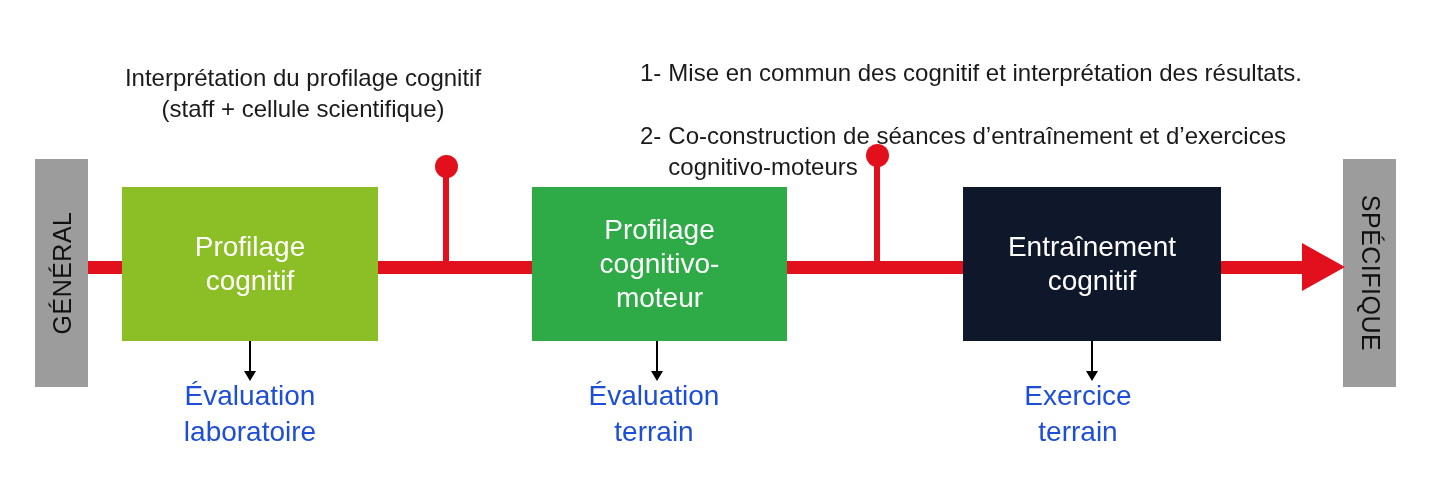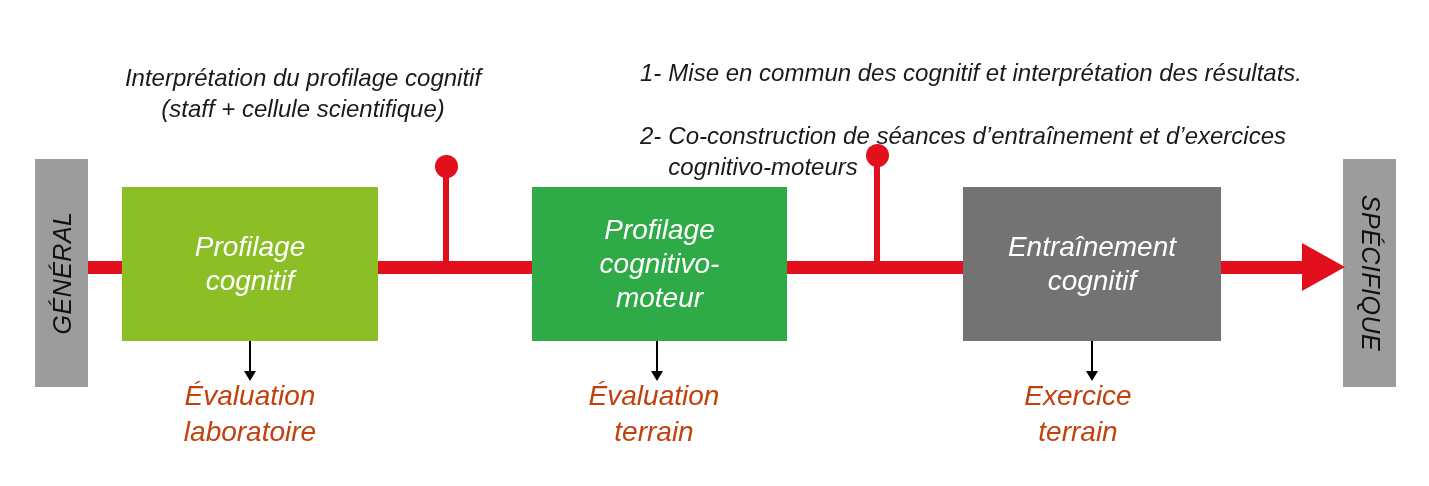--- a/index.html
+++ b/index.html
@@ -6,21 +6,20 @@
   body{
     font-family:"Liberation Sans","DejaVu Sans",sans-serif;
     -webkit-font-smoothing:antialiased;
   }
   #stage{
     position:relative;
     width:1429px;
     height:486px;
     background:#ffffff;
     overflow:hidden;
-    font-style:italic;
   }
 
   
   .anno{
     position:absolute;
     color:#1a1a1a;
     font-size:24px;
     line-height:1.30;
     white-space:pre-line;
   }
@@ -133,21 +132,21 @@
   #dhead-2{left:651px; top:371px;}
   #dline-3{left:1091px; top:341px;}
   #dhead-3{left:1086px; top:371px;}
 
   
   .caption{
     position:absolute;
     top:378px;
     width:300px;
     text-align:center;
-    color:#c2410c;
+    color:#1d4ed8;
     font-size:28px;
     line-height:1.28;
     white-space:pre-line;
   }
   #cap-1{left:100px;}
   #cap-2{left:504px;}
   #cap-3{left:928px;}
 </style>
 </head>
 <body>
@@ -176,21 +175,21 @@
   </div>
 
   <div class="spine"></div>
   <div class="arrowhead"></div>
 
   <div class="pbox" id="box-1" style="background: rgb(140, 190, 38);">Profilage
 cognitif</div>
   <div class="pbox" id="box-2" style="background: rgb(46, 170, 71);">Profilage
 cognitivo-
 moteur</div>
-  <div class="pbox" id="box-3" style="background: #737373;">Entraînement
+  <div class="pbox" id="box-3" style="background: #0f172a;">Entraînement
 cognitif</div>
 
   <div class="lolli-stem" id="stem-1"></div>
   <div class="lolli-dot" id="dot-1"></div>
   <div class="lolli-stem" id="stem-2"></div>
   <div class="lolli-dot" id="dot-2"></div>
 
   <div class="darrow-line" id="dline-1"></div>
   <div class="darrow-head" id="dhead-1"></div>
   <div class="darrow-line" id="dline-2"></div>

